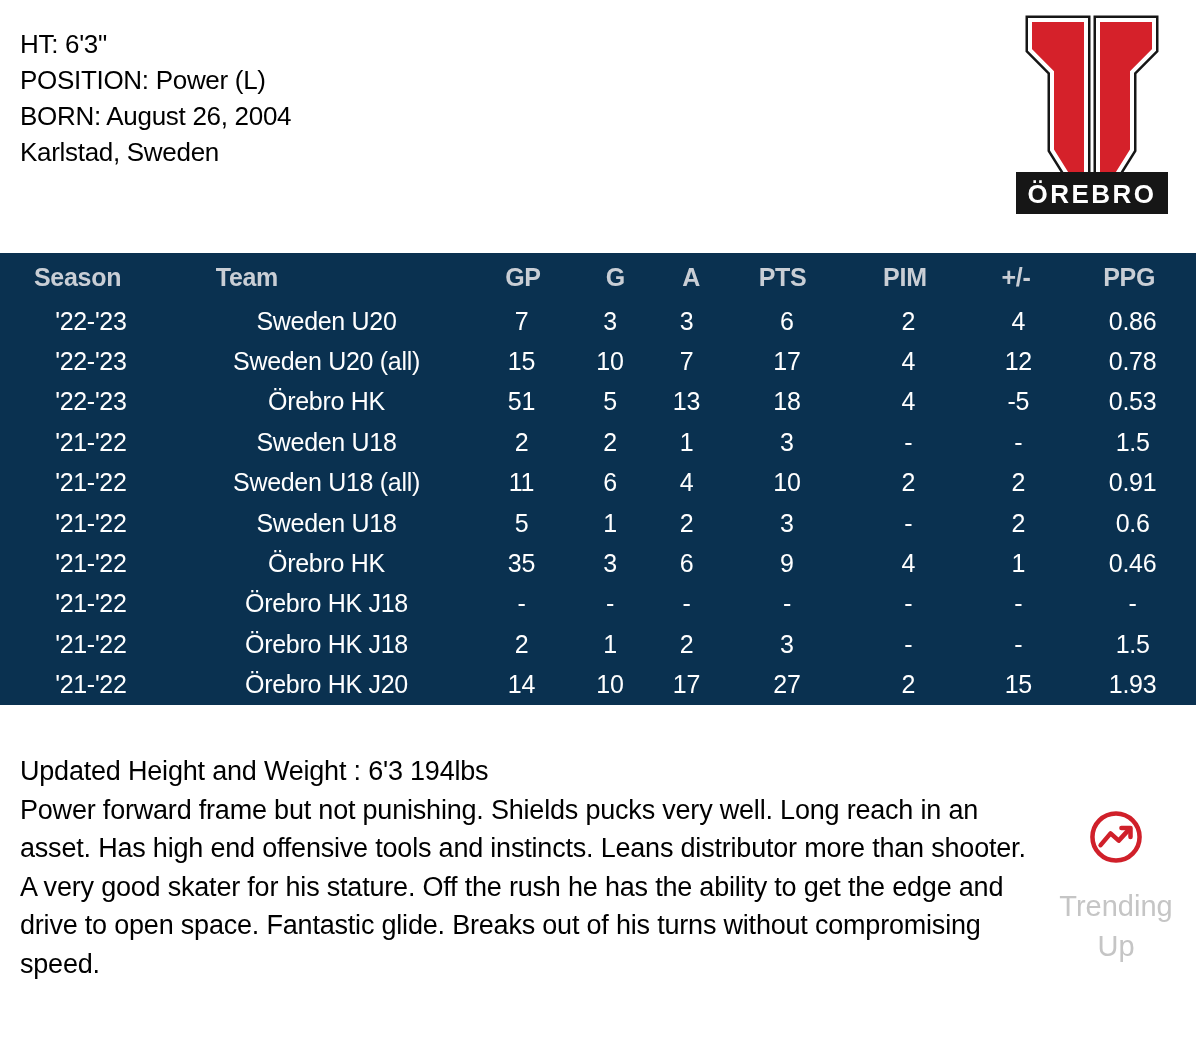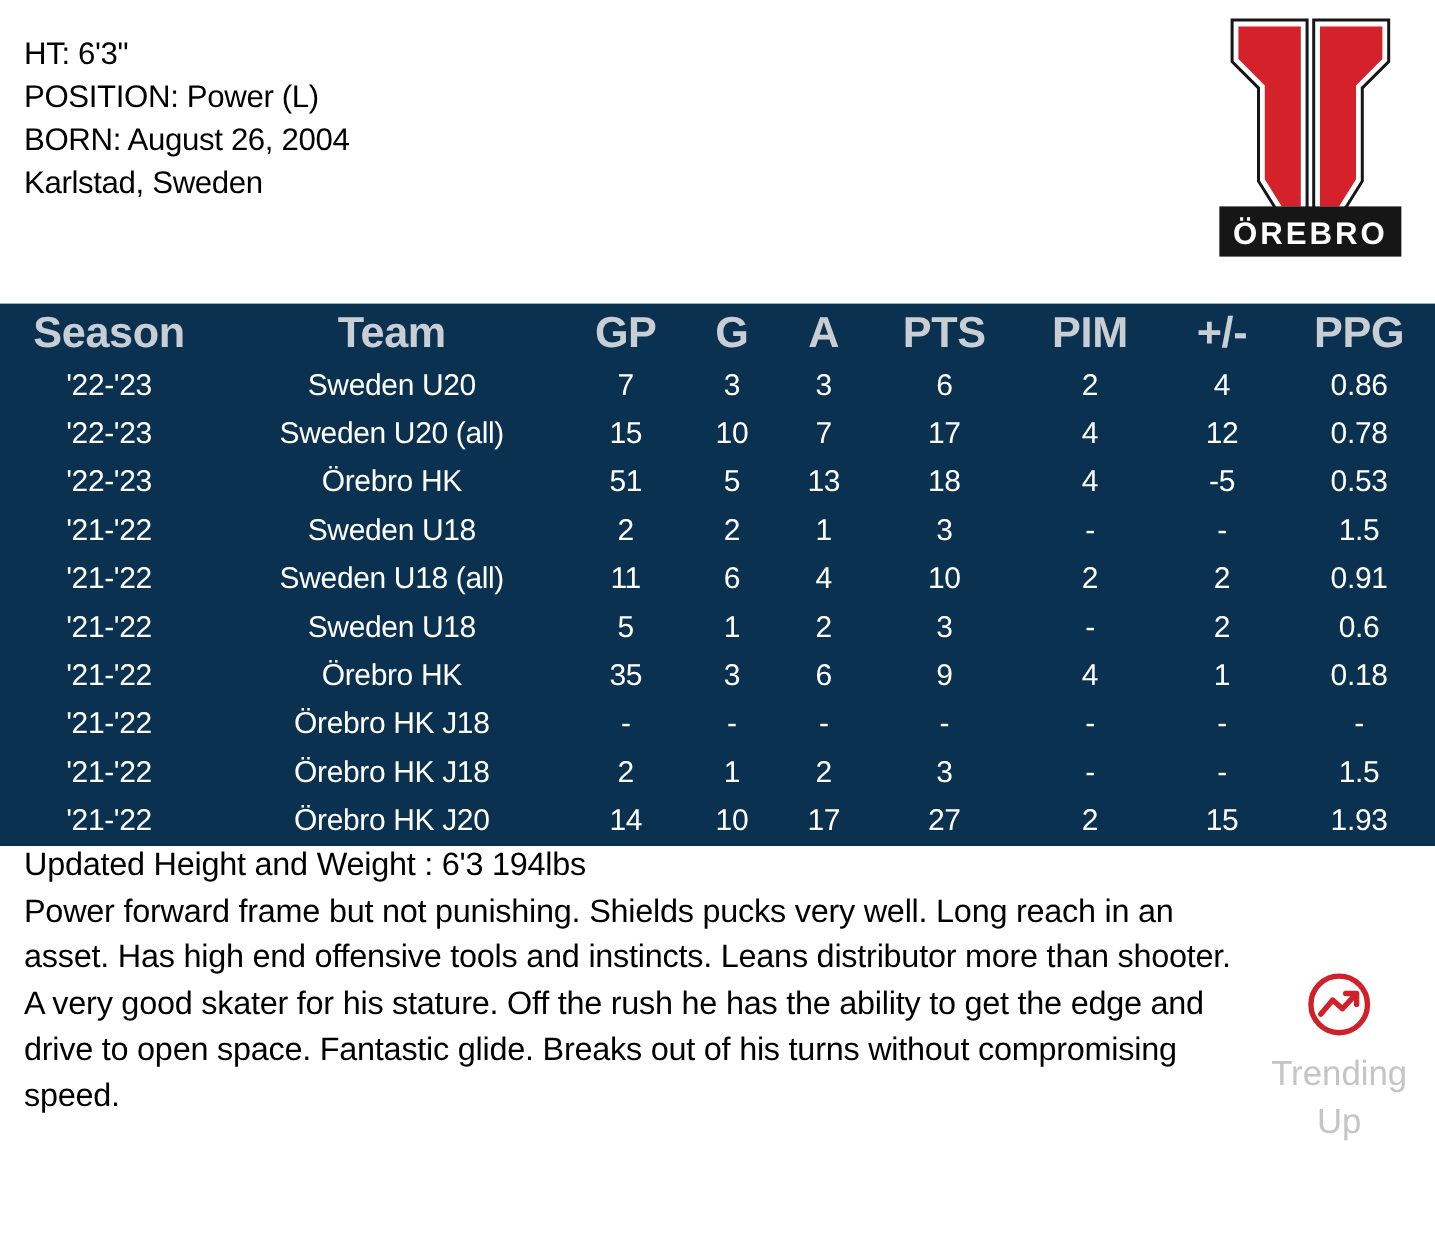--- a/index.html
+++ b/index.html
@@ -40,62 +40,63 @@
     top: 253px;
     left: 0;
     width: 1196px;
     height: 452px;
     border-collapse: collapse;
     table-layout: fixed;
     background: var(--table_bg, #0a3150);
   }
   table.stats th {
     height: 48px;
-    font-size: 36px;
+    font-size: 25px;
     font-weight: bold;
     color: var(--table_header_text, #c9ced5);
-    text-align: center;
+    text-align: left;
     vertical-align: middle;
     letter-spacing: -0.3px;
+    padding-left: 34px;
   }
   table.stats td {
     height: 40px;
     font-size: 25px;
     font-weight: normal;
     color: var(--table_row_text, #ffffff);
     text-align: center;
     vertical-align: middle;
     letter-spacing: -0.3px;
     white-space: nowrap;
   }
 
   
   .notes {
     position: absolute;
-    top: 701px;
+    top: 752px;
     left: 20px;
     width: 1008px;
     font-size: 27px;
     line-height: 38.5px;
     color: var(--text_black, #000000);
     letter-spacing: -0.2px;
   }
   .notes p { margin: 0; }
 
   
   .trending {
     position: absolute;
     left: 1052px;
     top: 808px;
     width: 128px;
     text-align: center;
   }
   .trending svg { width: 58px; height: 58px; display: inline-block; }
   .trending-label {
-    margin-top: 4px;
+    margin-top: 16px;
     font-size: 29px;
     line-height: 40px;
     color: var(--trending_label, #c5c5c5);
   }
 </style>
 </head>
 <body>
 
 <div class="page">
 
@@ -214,21 +215,21 @@
         </tr>
       <tr>
           <td>'21-'22</td>
           <td>Örebro HK</td>
           <td>35</td>
           <td>3</td>
           <td>6</td>
           <td>9</td>
           <td>4</td>
           <td>1</td>
-          <td>0.18</td>
+          <td>0.46</td>
         </tr>
       <tr>
           <td>'21-'22</td>
           <td>Örebro HK J18</td>
           <td>-</td>
           <td>-</td>
           <td>-</td>
           <td>-</td>
           <td>-</td>
           <td>-</td>

